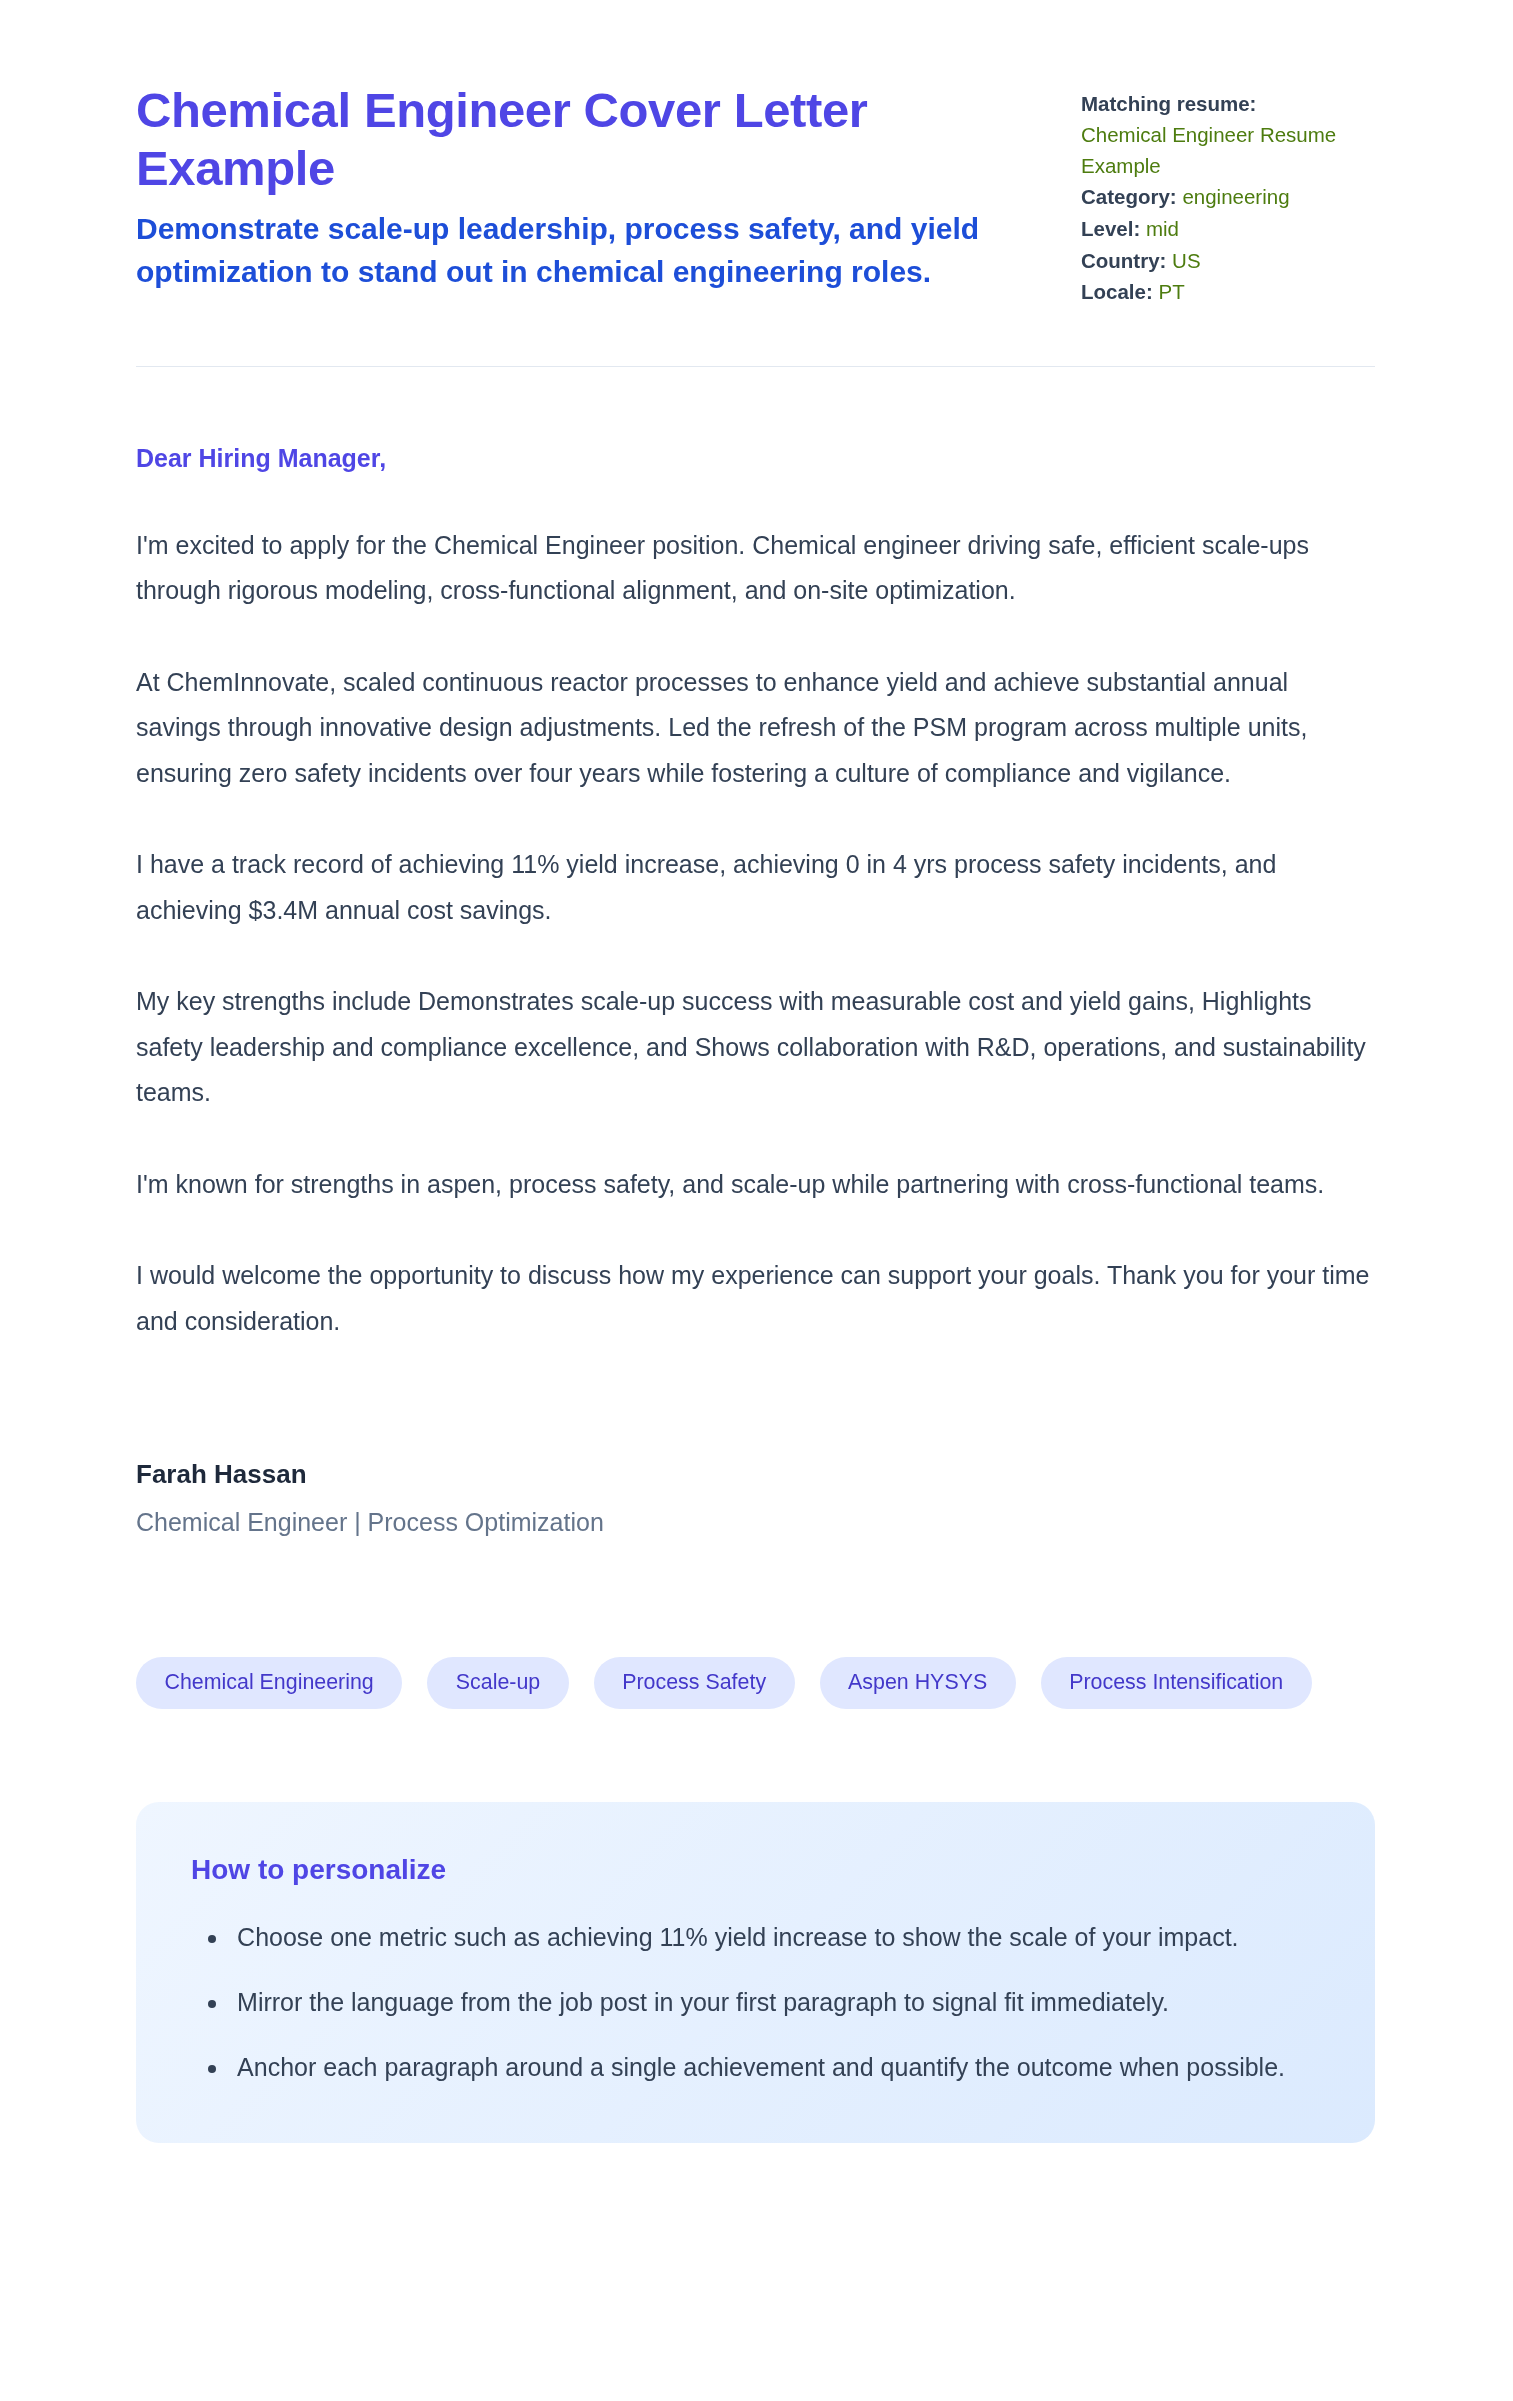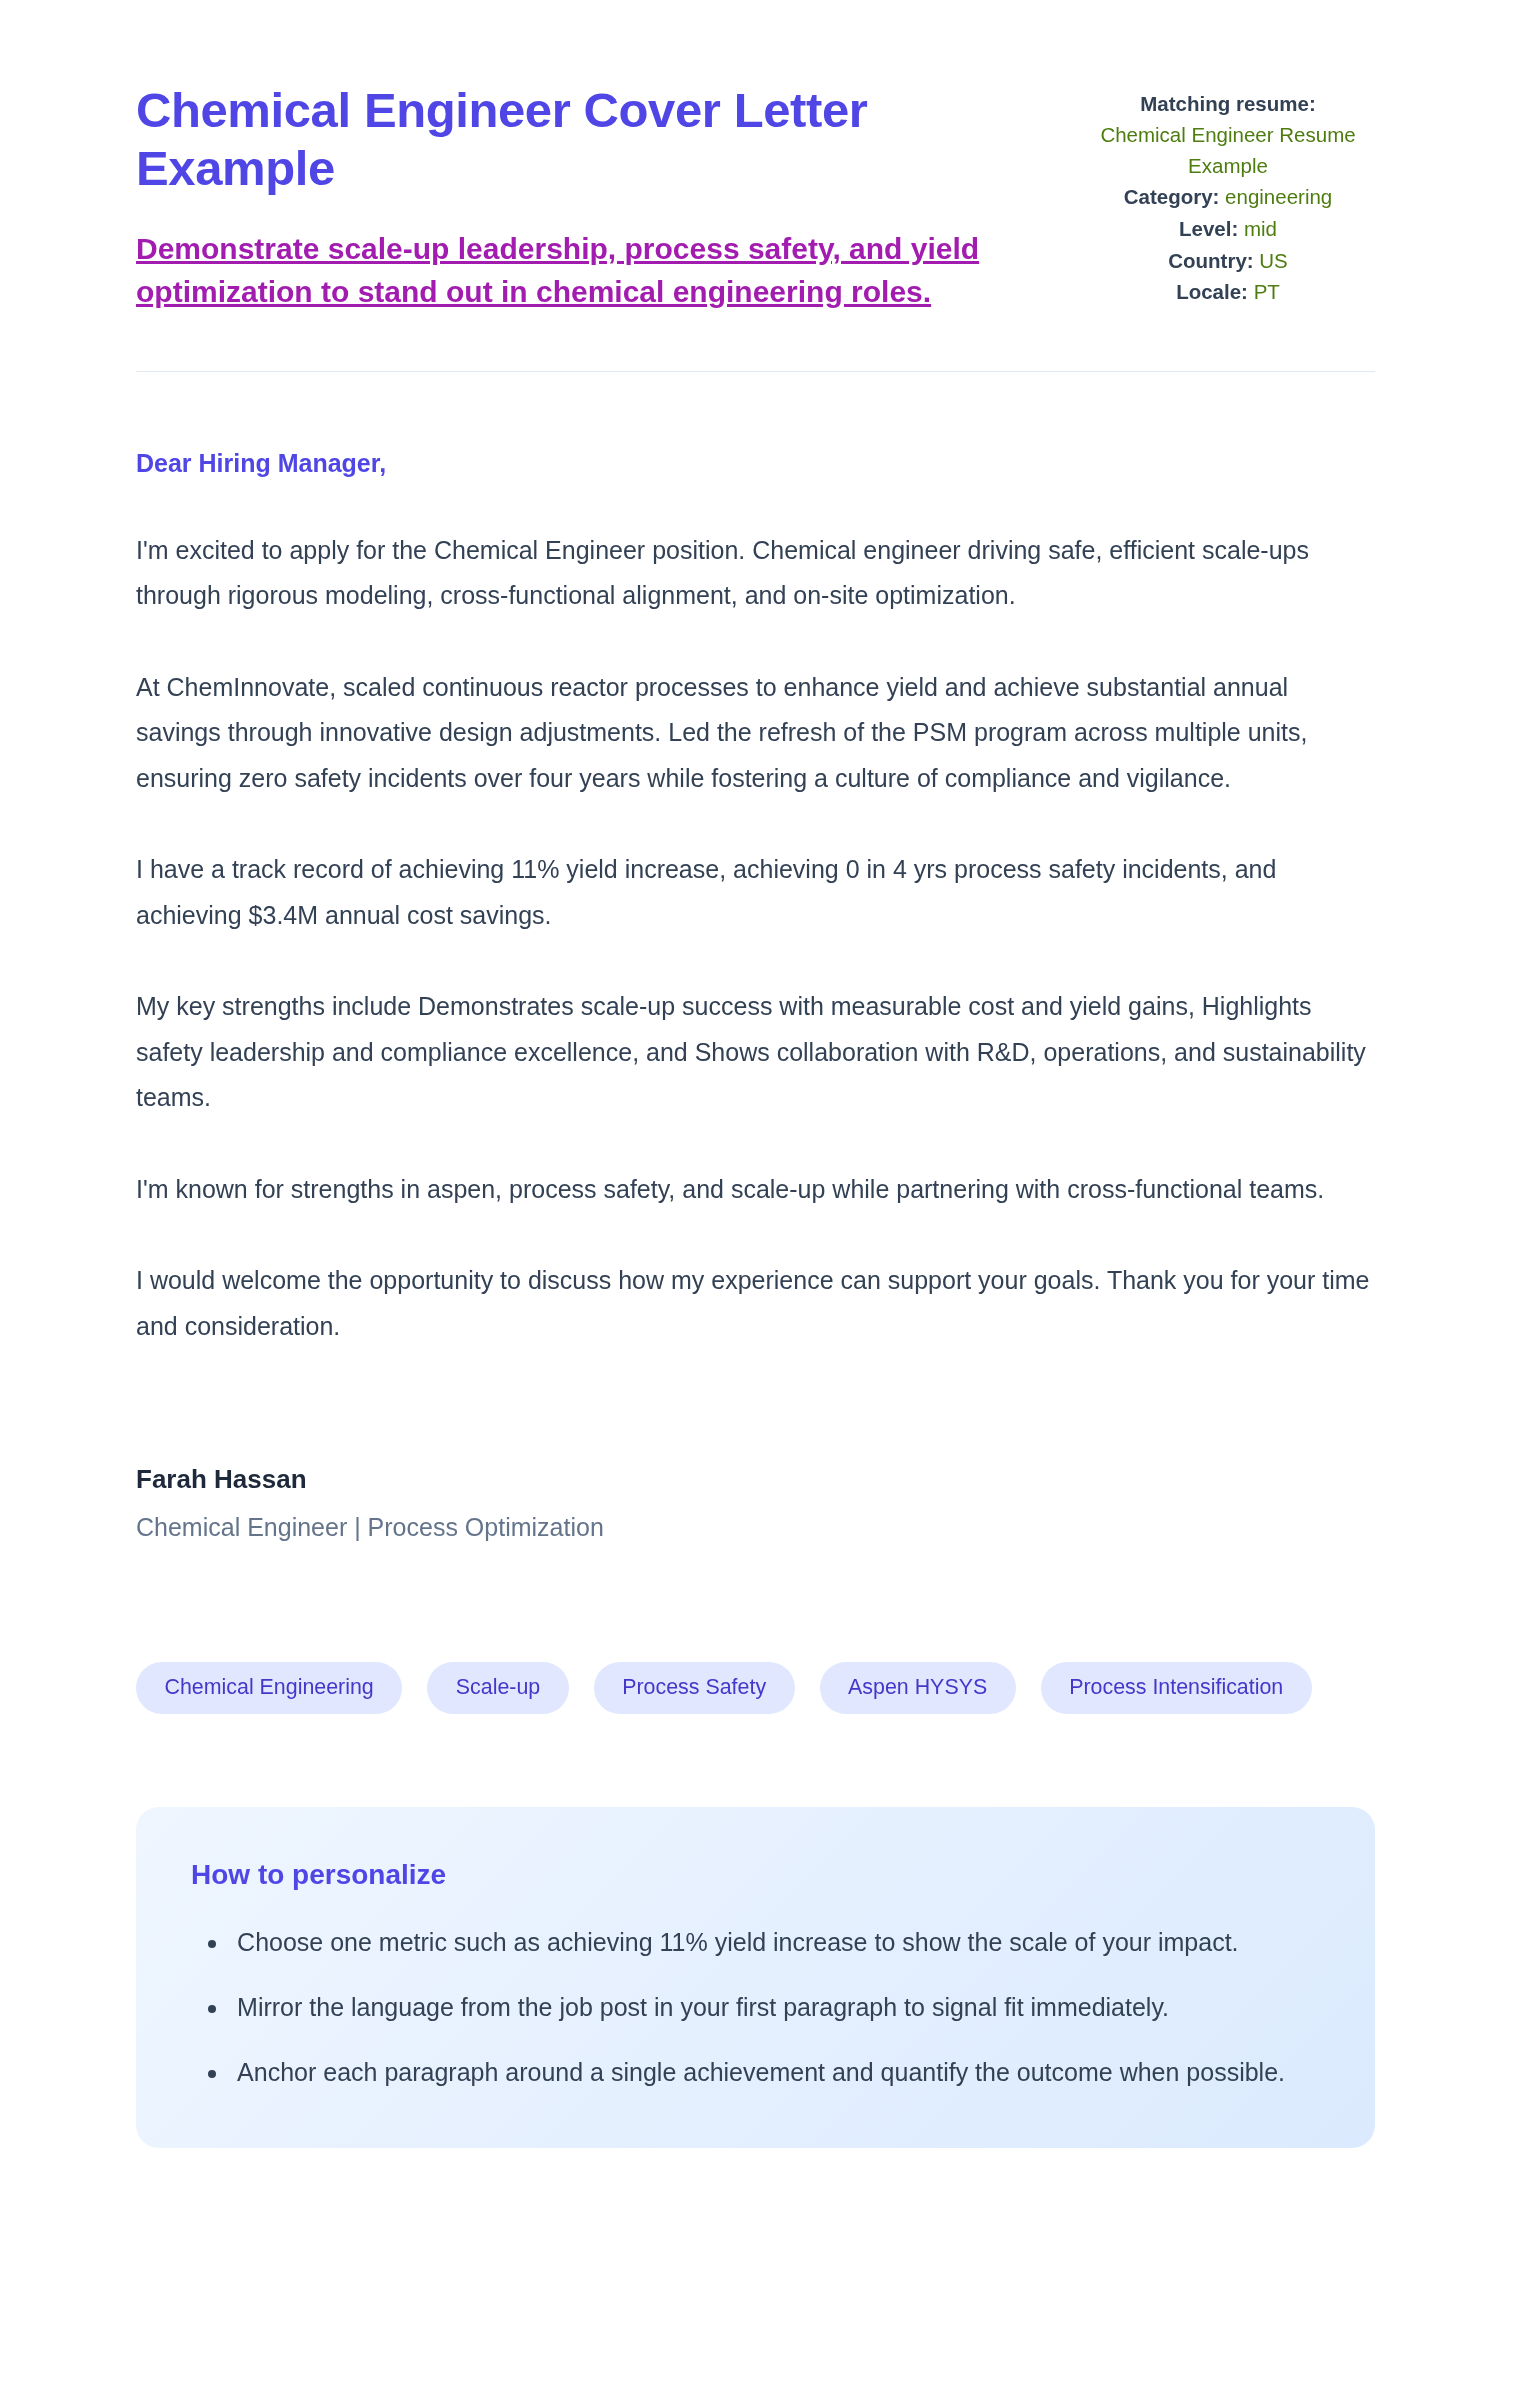--- a/index.html
+++ b/index.html
@@ -25,32 +25,31 @@
   }
   .header-left { max-width: 917px; }
   .title {
     font-size: 49px;
     line-height: 1.18;
     font-weight: 800;
     letter-spacing: -0.4px;
     color: #4F46E5;
   }
   .subtitle {
-    margin-top: 29px;
+    margin-top: 9px;
     font-size: 30px;
     line-height: 1.45;
     font-weight: 700;
-    color: #a21caf;
+    color: #1d4ed8;
     max-width: 899px;
-    text-decoration: underline;
   }
   .meta {
     width: 294px;
     flex-shrink: 0;
-    text-align: center;
+    text-align: left;
     font-size: 20.5px;
     line-height: 1.5;
     padding-top: 7.1px;
   }
   .meta-label { font-weight: 700; color: #334155; }
   .meta-value { color: #4d7c0f; font-weight: 400; }
   .meta-row { margin-bottom: 0.9px; }
   .meta-row.stacked .meta-label { display: block; }
   .meta-row.stacked .meta-value { display: block; }
 

